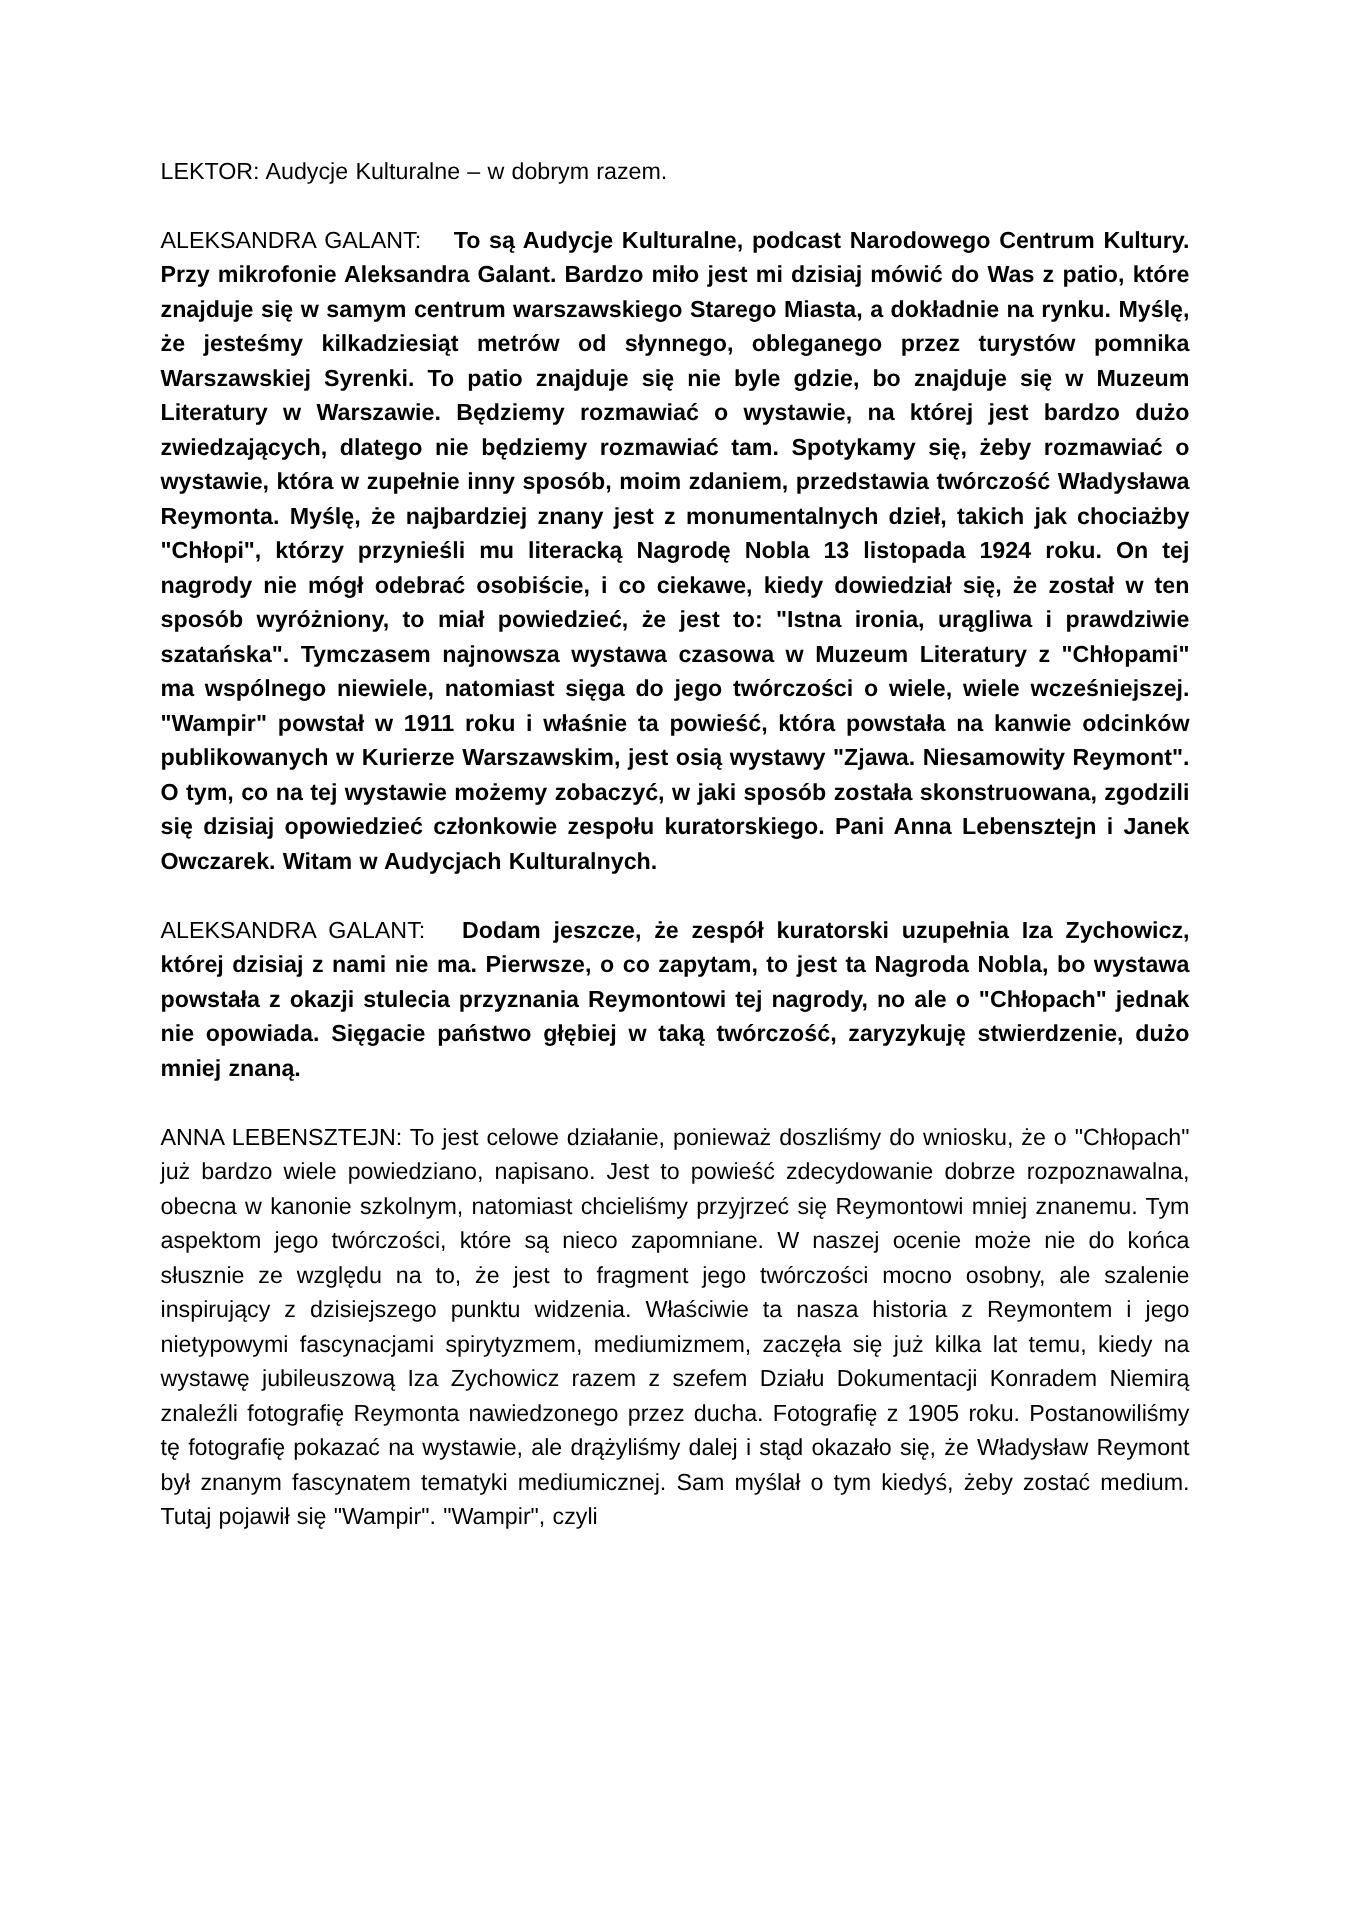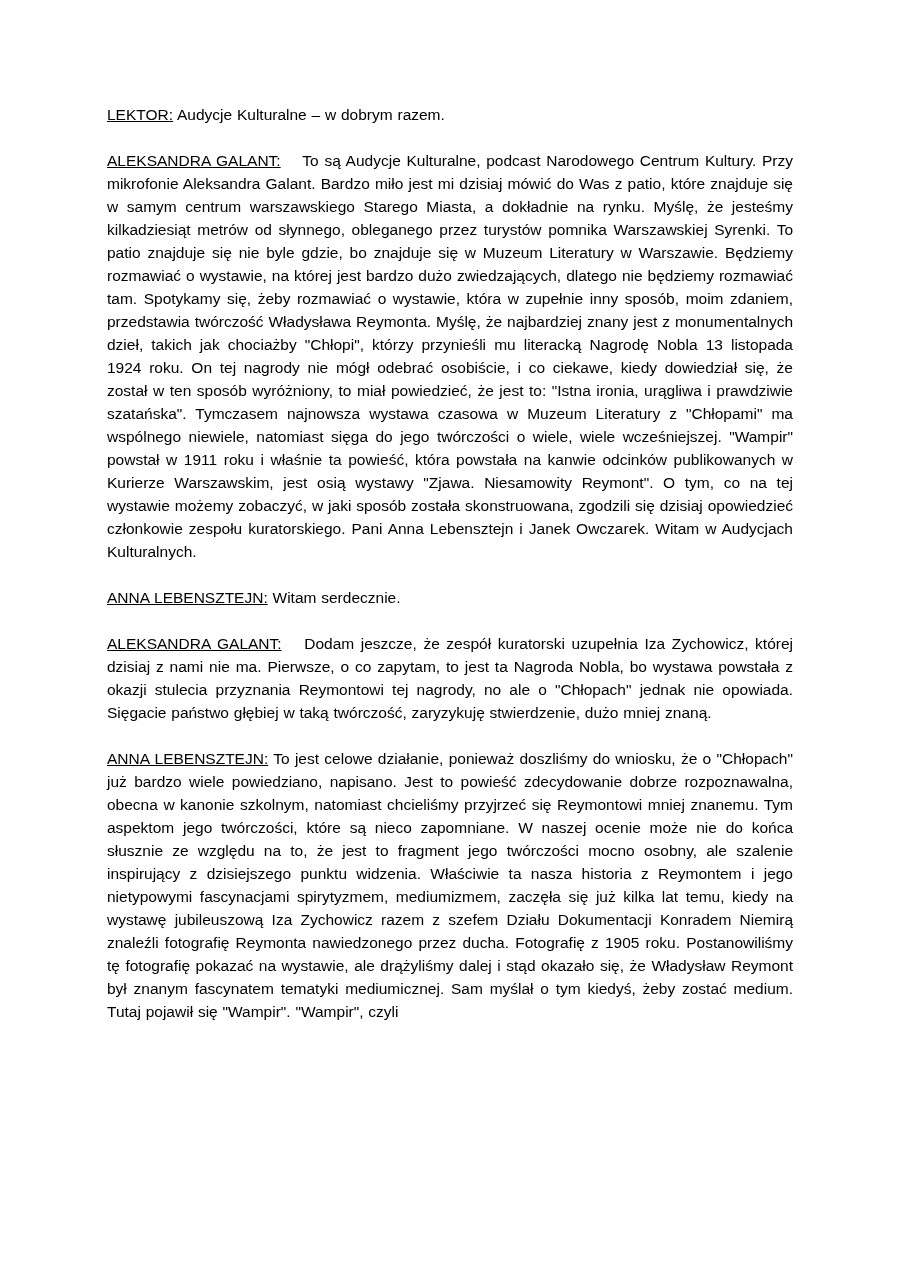--- a/index.html
+++ b/index.html
@@ -27,39 +27,37 @@
     line-height: 23px;
     text-align: justify;
     letter-spacing: 0;
     word-spacing: 0.5px;
   }
   .para:last-child {
     margin-bottom: 4px;
   }
   .speaker {
     font-weight: 400;
-    text-decoration: underline;
   }
   .speech {
     font-weight: 400;
   }
   .speech.bold {
-    font-weight: 400;
+    font-weight: 700;
     margin-left: 16px;
   }
 </style>
 </head>
 <body>
 
 <div class="page">
 
   <p class="para"><span class="speaker">LEKTOR:</span> <span class="speech">Audycje Kulturalne – w dobrym razem.</span></p>
 
   <p class="para"><span class="speaker">ALEKSANDRA GALANT:</span> <span class="speech bold">To są Audycje Kulturalne, podcast Narodowego Centrum Kultury. Przy mikrofonie Aleksandra Galant. Bardzo miło jest mi dzisiaj mówić do Was z patio, które znajduje się w samym centrum warszawskiego Starego Miasta, a dokładnie na rynku. Myślę, że jesteśmy kilkadziesiąt metrów od słynnego, obleganego przez turystów pomnika Warszawskiej Syrenki. To patio znajduje się nie byle gdzie, bo znajduje się w Muzeum Literatury w Warszawie. Będziemy rozmawiać o wystawie, na której jest bardzo dużo zwiedzających, dlatego nie będziemy rozmawiać tam. Spotykamy się, żeby rozmawiać o wystawie, która w zupełnie inny sposób, moim zdaniem, przedstawia twórczość Władysława Reymonta. Myślę, że najbardziej znany jest z monumentalnych dzieł, takich jak chociażby "Chłopi", którzy przynieśli mu literacką Nagrodę Nobla 13 listopada 1924 roku. On tej nagrody nie mógł odebrać osobiście, i co ciekawe, kiedy dowiedział się, że został w ten sposób wyróżniony, to miał powiedzieć, że jest to: "Istna ironia, urągliwa i prawdziwie szatańska". Tymczasem najnowsza wystawa czasowa w Muzeum Literatury z "Chłopami" ma wspólnego niewiele, natomiast sięga do jego twórczości o wiele, wiele wcześniejszej. "Wampir" powstał w 1911 roku i właśnie ta powieść, która powstała na kanwie odcinków publikowanych w Kurierze Warszawskim, jest osią wystawy "Zjawa. Niesamowity Reymont". O tym, co na tej wystawie możemy zobaczyć, w jaki sposób została skonstruowana, zgodzili się dzisiaj opowiedzieć członkowie zespołu kuratorskiego. Pani Anna Lebensztejn i Janek Owczarek. Witam w Audycjach Kulturalnych.</span></p>
 
-  <p class="para"><span class="speaker">ANNA LEBENSZTEJN:</span> <span class="speech">Witam serdecznie.</span></p>
 
 
   <p class="para"><span class="speaker">ALEKSANDRA GALANT:</span> <span class="speech bold">Dodam jeszcze, że zespół kuratorski uzupełnia Iza Zychowicz, której dzisiaj z nami nie ma. Pierwsze, o co zapytam, to jest ta Nagroda Nobla, bo wystawa powstała z okazji stulecia przyznania Reymontowi tej nagrody, no ale o "Chłopach" jednak nie opowiada. Sięgacie państwo głębiej w taką twórczość, zaryzykuję stwierdzenie, dużo mniej znaną.</span></p>
 
   <p class="para"><span class="speaker">ANNA LEBENSZTEJN:</span> <span class="speech">To jest celowe działanie, ponieważ doszliśmy do wniosku, że o "Chłopach" już bardzo wiele powiedziano, napisano. Jest to powieść zdecydowanie dobrze rozpoznawalna, obecna w kanonie szkolnym, natomiast chcieliśmy przyjrzeć się Reymontowi mniej znanemu. Tym aspektom jego twórczości, które są nieco zapomniane. W naszej ocenie może nie do końca słusznie ze względu na to, że jest to fragment jego twórczości mocno osobny, ale szalenie inspirujący z dzisiejszego punktu widzenia. Właściwie ta nasza historia z Reymontem i jego nietypowymi fascynacjami spirytyzmem, mediumizmem, zaczęła się już kilka lat temu, kiedy na wystawę jubileuszową Iza Zychowicz razem z szefem Działu Dokumentacji Konradem Niemirą znaleźli fotografię Reymonta nawiedzonego przez ducha. Fotografię z 1905 roku. Postanowiliśmy tę fotografię pokazać na wystawie, ale drążyliśmy dalej i stąd okazało się, że Władysław Reymont był znanym fascynatem tematyki mediumicznej. Sam myślał o tym kiedyś, żeby zostać medium. Tutaj pojawił się "Wampir". "Wampir", czyli</span></p>
 
 </div>
 
 </body></html>

